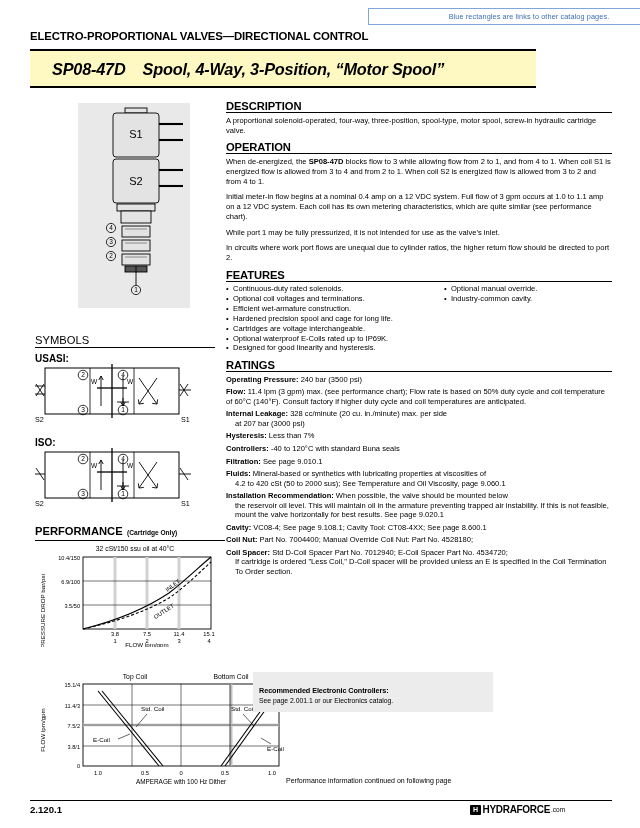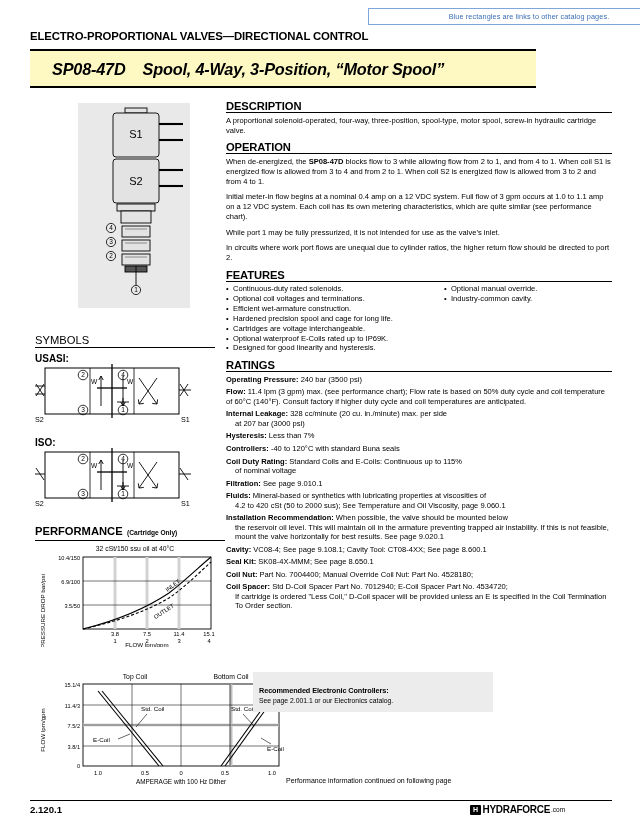--- a/index.html
+++ b/index.html
@@ -348,26 +348,24 @@
 
     <div class="sec" style="margin-top:6px;">
       <div class="sechead">RATINGS</div>
       <div class="sechead-rule"></div>
       <div id="ratings-list">
           <div class="rating"><b>Operating Pressure:</b><span> 240 bar (3500 psi)</span></div>
           <div class="rating"><b>Flow:</b><span> 11.4 lpm (3 gpm) max. (see performance chart); Flow rate is based on 50% duty cycle and coil temperature of 60°C (140°F). Consult factory if higher duty cycle and coil temperatures are anticipated.</span></div>
           <div class="rating"><b>Internal Leakage:</b><span> 328 cc/minute (20 cu. in./minute) max. per side</span><span class="ind">at 207 bar (3000 psi)</span></div>
           <div class="rating"><b>Hysteresis:</b><span> Less than 7%</span></div>
           <div class="rating"><b>Controllers:</b><span> -40 to 120°C with standard Buna seals</span></div>
-          <div class="rating"><b>Coil Duty Rating:</b><span> Standard Coils and E-Coils: Continuous up to 115%</span><span class="ind">of nominal voltage</span></div>
           <div class="rating"><b>Filtration:</b><span> See page 9.010.1</span></div>
           <div class="rating"><b>Fluids:</b><span> Mineral-based or synthetics with lubricating properties at viscosities of</span><span class="ind">4.2 to 420 cSt (50 to 2000 sus); See Temperature and Oil Viscosity, page 9.060.1</span></div>
           <div class="rating"><b>Installation Recommendation:</b><span> When possible, the valve should be mounted below</span><span class="ind">the reservoir oil level. This will maintain oil in the armature preventing trapped air instability. If this is not feasible, mount the valve horizontally for best results. See page 9.020.1</span></div>
           <div class="rating"><b>Cavity:</b><span> VC08-4; See page 9.108.1; Cavity Tool: CT08-4XX; See page 8.600.1</span></div>
-          <div class="rating"><b>Seal Kit:</b><span> SK08-4X-MMM; See page 8.650.1</span></div>
           <div class="rating"><b>Coil Nut:</b><span> Part No. 7004400; Manual Override Coil Nut: Part No. 4528180;</span></div>
           <div class="rating"><b>Coil Spacer:</b><span> Std D-Coil Spacer Part No. 7012940; E-Coil Spacer Part No. 4534720;</span><span class="ind">If cartridge is ordered "Less Coil," D-Coil spacer will be provided unless an E is specified in the Coil Termination To Order section.</span></div>
         </div>
     </div>
   </div>
 
   <div class="ctrlbox">
     <div class="t1">Recommended Electronic Controllers:</div>
     <div class="t2">See page 2.001.1 or our Electronics catalog.</div>
   </div>

